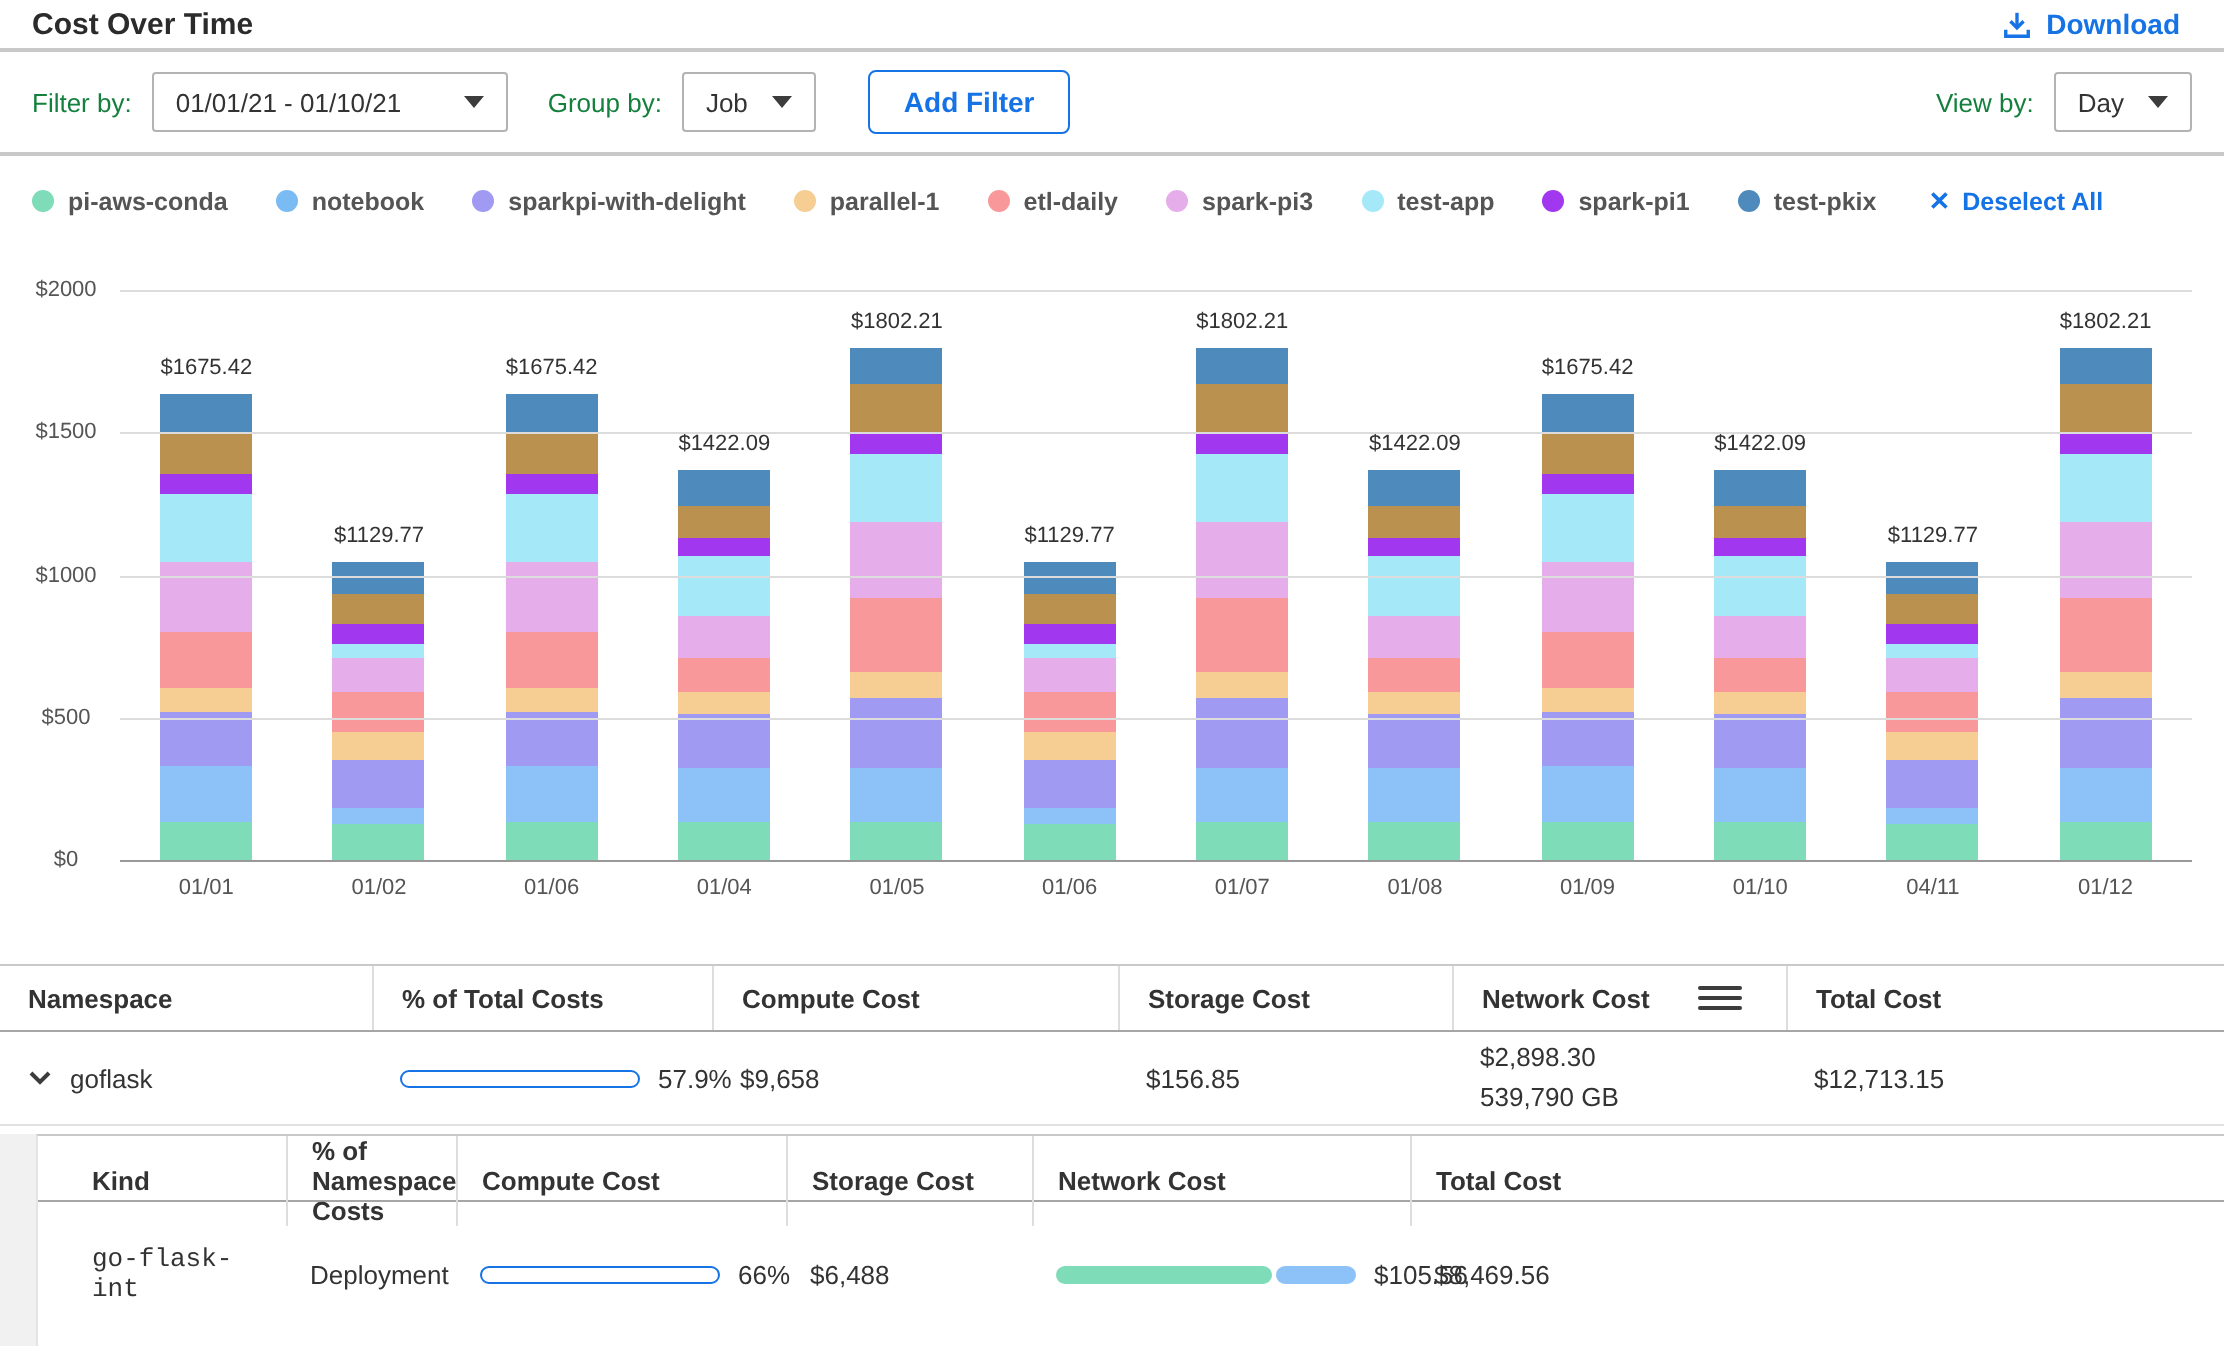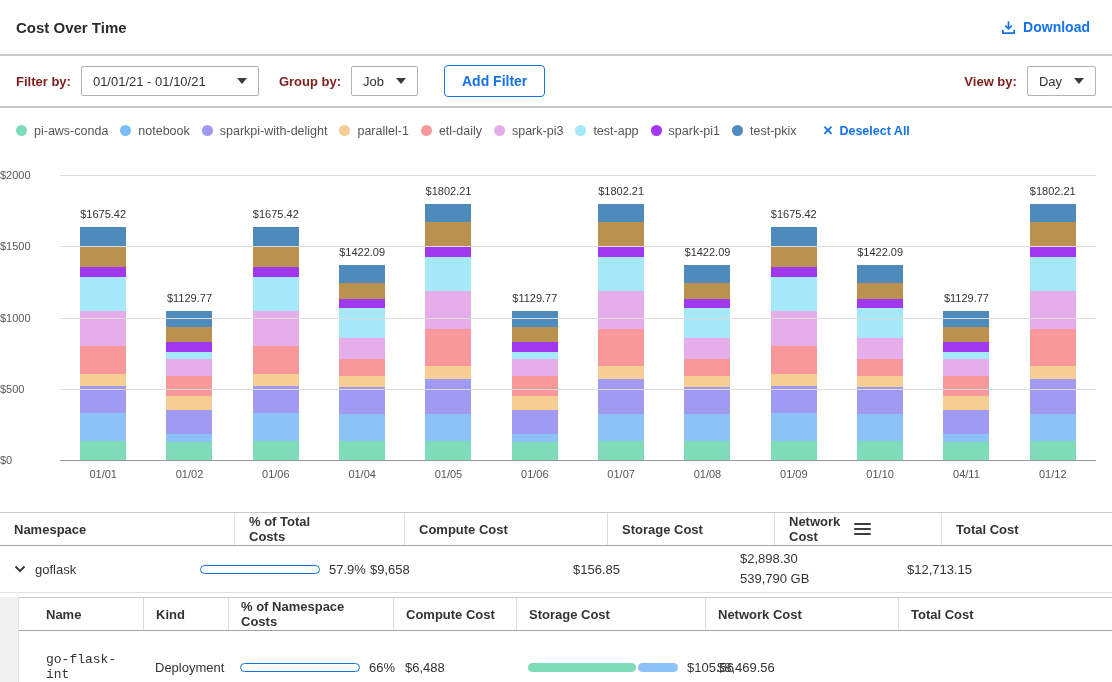--- a/index.html
+++ b/index.html
@@ -4,74 +4,74 @@
 <style>
   * { box-sizing: border-box; }
   html,body { margin:0; padding:0; }
   body {
     width:1112px; height:682px; overflow:hidden; background:#fff;
     font-family:"Liberation Sans", sans-serif; font-size:13px; color:#333;
   }
 
   
   .card-header { display:flex; justify-content:space-between; align-items:center;
-    height:56px; padding:0 16px; border-bottom:2px solid #c9c9c9; }
+    height:26px; padding:0 16px; border-bottom:2px solid #c9c9c9; }
   .title { font-size:15px; font-weight:bold; color:#2b2b2b; }
   .download-btn { display:flex; align-items:center; gap:7px; color:#1673e6;
     font-weight:bold; font-size:14px; cursor:pointer; background:none; border:none;
     font-family:inherit; }
 
   
   .filter-bar { display:flex; align-items:center; height:52px; padding:0 16px;
     border-bottom:2px solid #c9c9c9; gap:10px; }
-  .lbl { font-weight:bold; color:#7f1d1d;text-align:center; }
+  .lbl { font-weight:normal; color:#15803d;text-align:center; }
   .selectbox { display:flex; align-items:center; gap:12px; border:1px solid #b3b3b3;
     border-radius:2px; height:30px; padding:0 11px; cursor:pointer; background:#fff;
     color:#333; white-space:nowrap; }
   .caret { width:0; height:0; border-left:5px solid transparent;
     border-right:5px solid transparent; border-top:6px solid #3c3c3c; }
   .add-filter-btn { margin-left:16px; border:1.5px solid #1673e6; color:#1673e6;
     background:#fff; font-weight:bold; font-size:14px; height:32px; padding:0 17px;
     border-radius:4px; cursor:pointer; font-family:inherit; }
   .spacer { flex:1; }
 
   
   .legend-row { display:flex; align-items:center; height:45px; padding:0 16px; }
-  .legend-items { display:flex; align-items:center; gap:12px; }
+  .legend-items { display:flex; align-items:center; gap:24px;font-weight:bold; }
   .legend-item { display:flex; align-items:center; gap:7px; color:#555;
     font-size:12.5px; cursor:pointer; }
   .dot { width:11px; height:11px; border-radius:50%; flex:0 0 auto; }
   .deselect { display:flex; align-items:center; gap:6px; color:#1673e6;
     font-weight:bold; font-size:12.5px; margin-left:26px; cursor:pointer; }
   .x-glyph { font-size:13px; font-weight:bold; line-height:1; }
 
   
   .chart { position:relative; height:346px; }
   .plot { position:absolute; left:60px; right:16px; top:22px; height:285px; }
   .gridline { position:absolute; left:0; right:0; height:1px; background:#dcdcdc; }
   .gridline.zero { background:#999; }
-  .ylab { position:absolute; left:0; width:66px; text-align:left; font-size:11px;
+  .ylab { position:absolute; left:0; width:66px; text-align:center; font-size:11px;
     color:#555; transform:translateY(-50%); }
   .bars-row { position:absolute; left:0; right:0; top:0; bottom:0; display:flex; }
   .slot { flex:1; position:relative; }
   .bar { position:absolute; bottom:0; left:50%; transform:translateX(-50%);
     width:46px; display:flex; flex-direction:column-reverse; cursor:pointer; }
   .seg { width:100%; }
   .total { position:absolute; left:50%; transform:translateX(-50%); font-size:11px;
     color:#333; white-space:nowrap; }
   .x-axis-labels { position:absolute; left:60px; right:16px; top:315px; display:flex; }
   .xlab { flex:1; text-align:center; font-size:11px; color:#555; }
 
   
   .ns-table { margin-top:13px; border-top:1px solid #c9c9c9; }
   .ns-head, .ns-row { display:grid;
     grid-template-columns:186px 170px 203px 167px 167px 1fr; align-items:center; }
   .ns-head { height:33px; font-weight:bold; border-bottom:1px solid #a6a6a6; }
   .ns-head > div { padding:0 14px; height:100%; display:flex; align-items:center; }
-  .ns-head > div + div { border-left:1px solid #ddd;margin-left:48px; }
+  .ns-head > div + div { border-left:1px solid #ddd; }
   .ns-row { height:47px; border-bottom:1px solid #e2e2e2; }
   .ns-row > div { padding:0 14px; }
   .cell-flex { display:flex; align-items:center; gap:9px; }
   .chev-btn { background:none; border:none; padding:0; cursor:pointer; display:flex; }
   .pbar { width:120px; height:9px; border:1px solid #1673e6; border-radius:6px;
     background:#fff; overflow:hidden; flex:0 0 auto; }
   .pfill { height:100%; background:#1673e6; border-radius:5px 0 0 5px; }
   .two-line { line-height:1.55; }
   .burger { width:22px; height:13px; display:flex; flex-direction:column;
     justify-content:space-between; cursor:pointer; margin-left:auto; margin-right:8px; }
@@ -425,21 +425,20 @@
     <div class="two-line">
       <div>$2,898.30</div>
       <div>539,790 GB</div>
     </div>
     <div>$12,713.15</div>
   </div>
 
   <div class="sub-section">
     <div class="sub-wrap">
       <div class="sub-head">
-        <div>Name</div>
         <div>Kind</div>
         <div>% of Namespace Costs</div>
         <div>Compute Cost</div>
         <div>Storage Cost</div>
         <div>Network Cost</div>
         <div>Total Cost</div>
       </div>
       <div class="sub-row">
         <div>go-flask-int</div>
         <div>Deployment</div>

